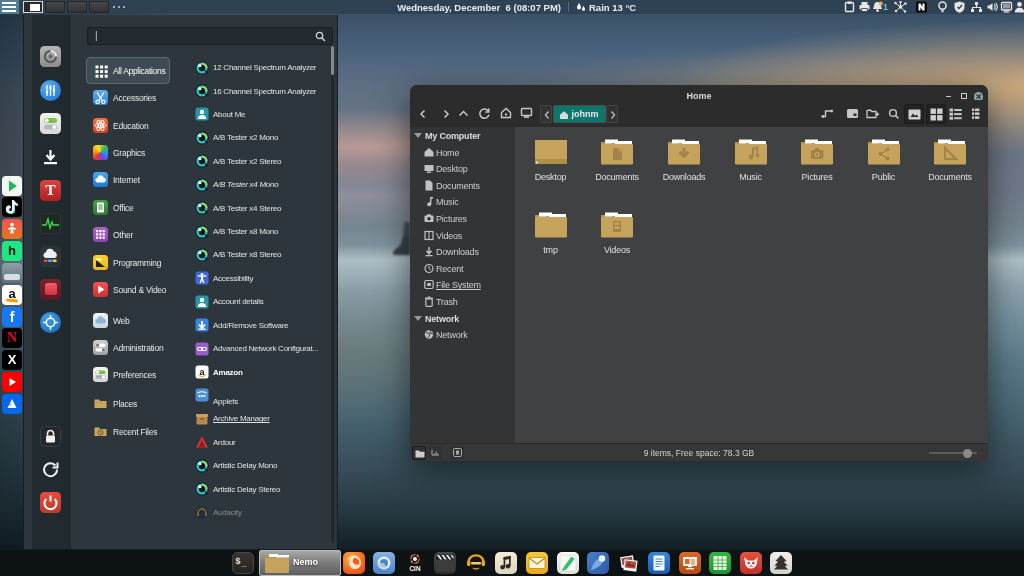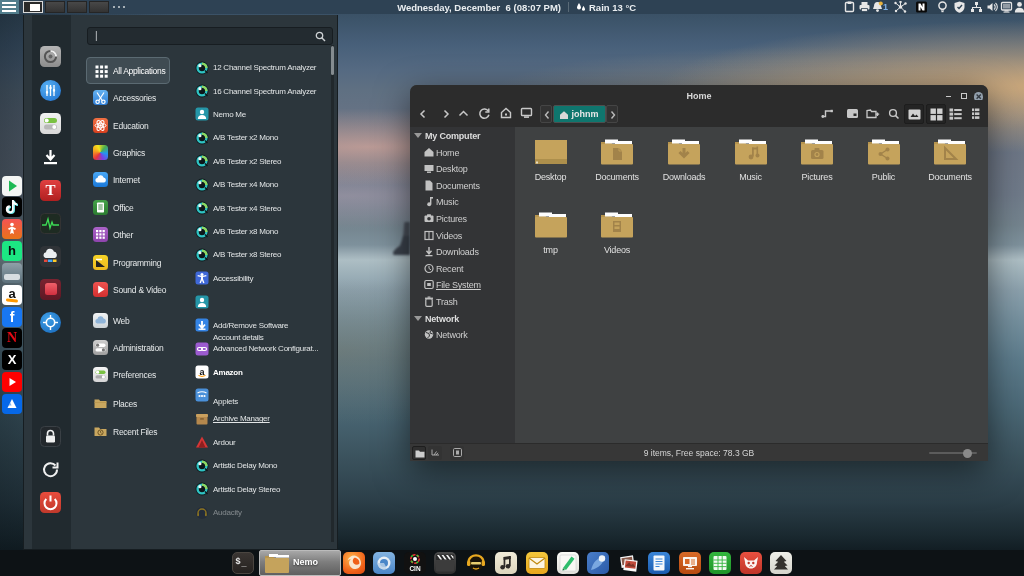--- a/index.html
+++ b/index.html
@@ -382,21 +382,21 @@
             <path d="M10 9.5 L12.5 12" stroke="#0e181b" stroke-width="1.4"></path>
           </svg></div>
 <div class="al" style="top:7px;">16 Channel Spectrum Analyzer</div>
       </div>
 <div class="app" style="top:87.94px;">
 <div class="ai" style="top:4.5px"><svg width="14" height="14" viewBox="0 0 14 14">
             <rect x="0.5" y="0.5" width="13" height="13" rx="2.5" fill="#2596a8"></rect>
             <circle cx="7" cy="5" r="2.2" fill="#fff"></circle>
             <path d="M2.8 12 C2.8 9.2 4.6 8 7 8 C9.4 8 11.2 9.2 11.2 12 Z" fill="#fff"></path>
           </svg></div>
-<div class="al" style="top:7px;">Nemo Me</div>
+<div class="al" style="top:7px;">About Me</div>
       </div>
 <div class="app" style="top:111.36000000000001px;">
 <div class="ai" style="top:4.5px"><svg width="14" height="14" viewBox="0 0 14 14">
             <circle cx="7" cy="7" r="6.4" fill="#0e181b"></circle>
             <circle cx="7" cy="7" r="4.4" fill="none" stroke="#2fc4c4" stroke-width="2.4"></circle>
             <path d="M7 2.6 A4.4 4.4 0 0 1 11.4 7" fill="none" stroke="#8fd860" stroke-width="2.4"></path>
             <circle cx="7" cy="7" r="2.2" fill="#0e181b"></circle>
             <circle cx="4.9" cy="4.7" r="1.6" fill="#eef6f6"></circle>
             <path d="M10 9.5 L12.5 12" stroke="#0e181b" stroke-width="1.4"></path>
           </svg></div>
@@ -406,21 +406,21 @@
 <div class="ai" style="top:4.5px"><svg width="14" height="14" viewBox="0 0 14 14">
             <circle cx="7" cy="7" r="6.4" fill="#0e181b"></circle>
             <circle cx="7" cy="7" r="4.4" fill="none" stroke="#2fc4c4" stroke-width="2.4"></circle>
             <path d="M7 2.6 A4.4 4.4 0 0 1 11.4 7" fill="none" stroke="#8fd860" stroke-width="2.4"></path>
             <circle cx="7" cy="7" r="2.2" fill="#0e181b"></circle>
             <circle cx="4.9" cy="4.7" r="1.6" fill="#eef6f6"></circle>
             <path d="M10 9.5 L12.5 12" stroke="#0e181b" stroke-width="1.4"></path>
           </svg></div>
 <div class="al" style="top:7px;">A/B Tester x2 Stereo</div>
       </div>
-<div class="app" style="top:158.20000000000002px;">
+<div class="app" style="top:158.20000000000002px;font-style:italic;">
 <div class="ai" style="top:4.5px"><svg width="14" height="14" viewBox="0 0 14 14">
             <circle cx="7" cy="7" r="6.4" fill="#0e181b"></circle>
             <circle cx="7" cy="7" r="4.4" fill="none" stroke="#2fc4c4" stroke-width="2.4"></circle>
             <path d="M7 2.6 A4.4 4.4 0 0 1 11.4 7" fill="none" stroke="#8fd860" stroke-width="2.4"></path>
             <circle cx="7" cy="7" r="2.2" fill="#0e181b"></circle>
             <circle cx="4.9" cy="4.7" r="1.6" fill="#eef6f6"></circle>
             <path d="M10 9.5 L12.5 12" stroke="#0e181b" stroke-width="1.4"></path>
           </svg></div>
 <div class="al" style="top:7px;">A/B Tester x4 Mono</div>
       </div>
@@ -464,21 +464,21 @@
             <path d="M2.5 5.2 L6 6 L6 8 L4.5 11.8 L5.8 12.3 L7 9.3 L8.2 12.3 L9.5 11.8 L8 8 L8 6 L11.5 5.2 L11.2 4 L7 4.9 L2.8 4 Z" fill="#fff"></path>
           </svg></div>
 <div class="al" style="top:7px;">Accessibility</div>
       </div>
 <div class="app" style="top:275.3px;">
 <div class="ai" style="top:4.5px"><svg width="14" height="14" viewBox="0 0 14 14">
             <rect x="0.5" y="0.5" width="13" height="13" rx="2.5" fill="#2596a8"></rect>
             <circle cx="7" cy="5" r="2.2" fill="#fff"></circle>
             <path d="M2.8 12 C2.8 9.2 4.6 8 7 8 C9.4 8 11.2 9.2 11.2 12 Z" fill="#fff"></path>
           </svg></div>
-<div class="al" style="top:7px;margin-top:36px;">Account details</div>
+<div class="al" style="top:7px;">Account details</div>
       </div>
 <div class="app" style="top:298.72px;">
 <div class="ai" style="top:4.5px"><svg width="14" height="14" viewBox="0 0 14 14">
             <rect x="0.5" y="0.5" width="13" height="13" rx="2.5" fill="#3584e4"></rect>
             <path d="M7 3 L7 9 M4 6.5 L7 10 L10 6.5" stroke="#fff" stroke-width="1.8" fill="none"></path>
             <rect x="3.5" y="10.5" width="7" height="1.4" fill="#fff"></rect>
           </svg></div>
 <div class="al" style="top:7px;">Add/Remove Software</div>
       </div>
 <div class="app" style="top:322.14000000000004px;">

